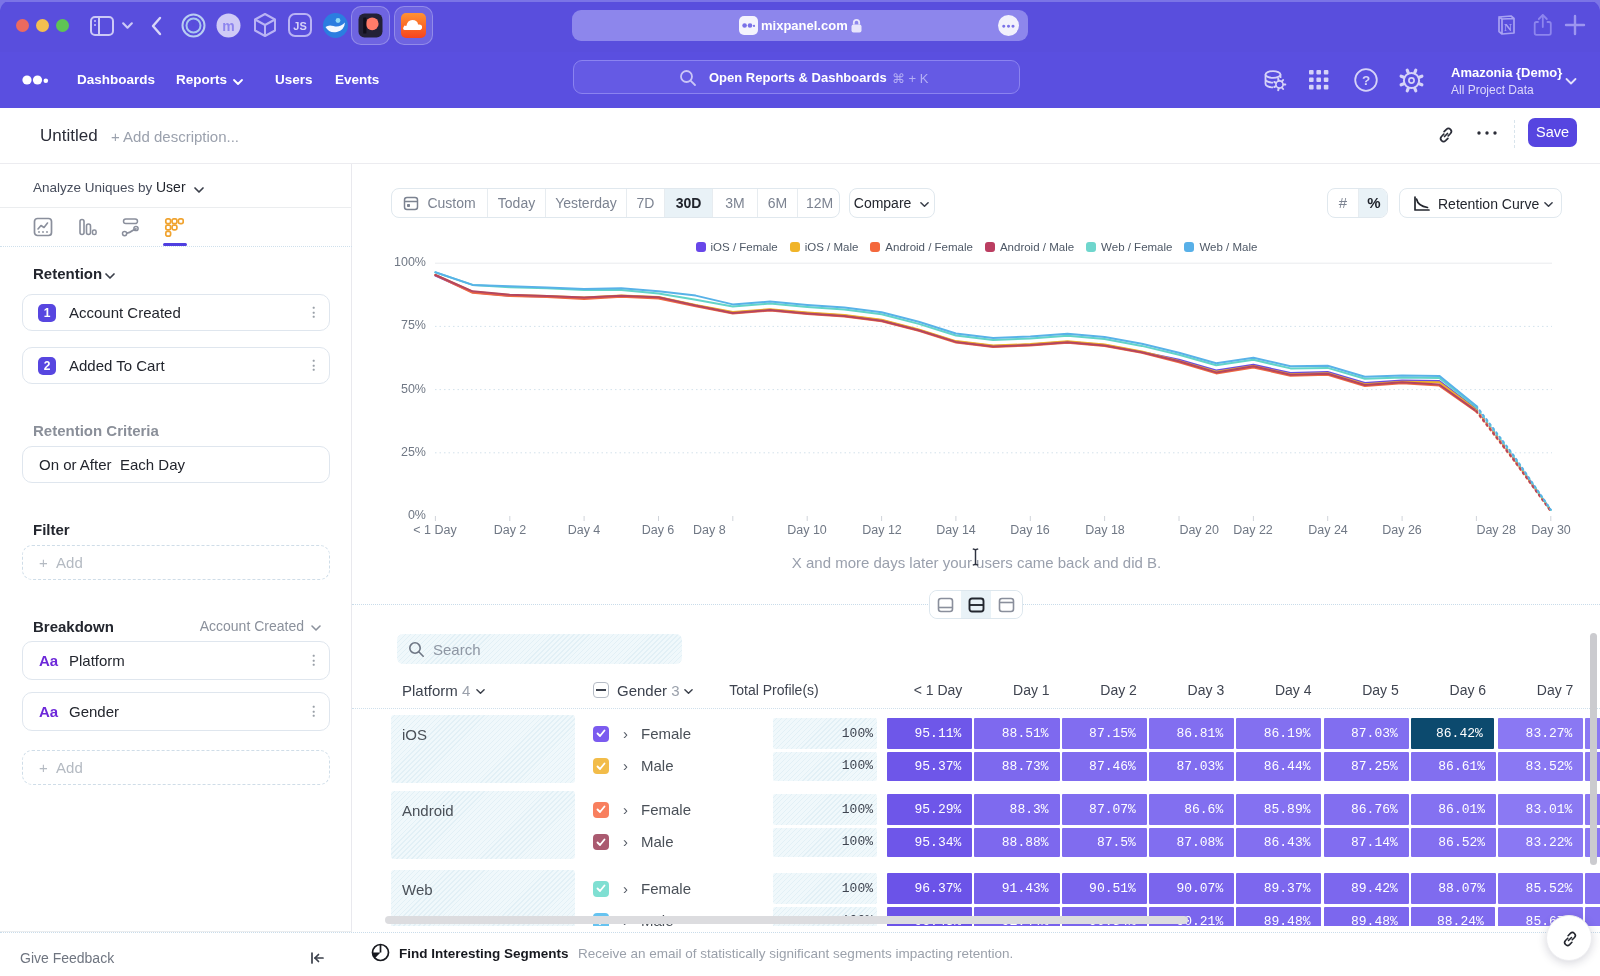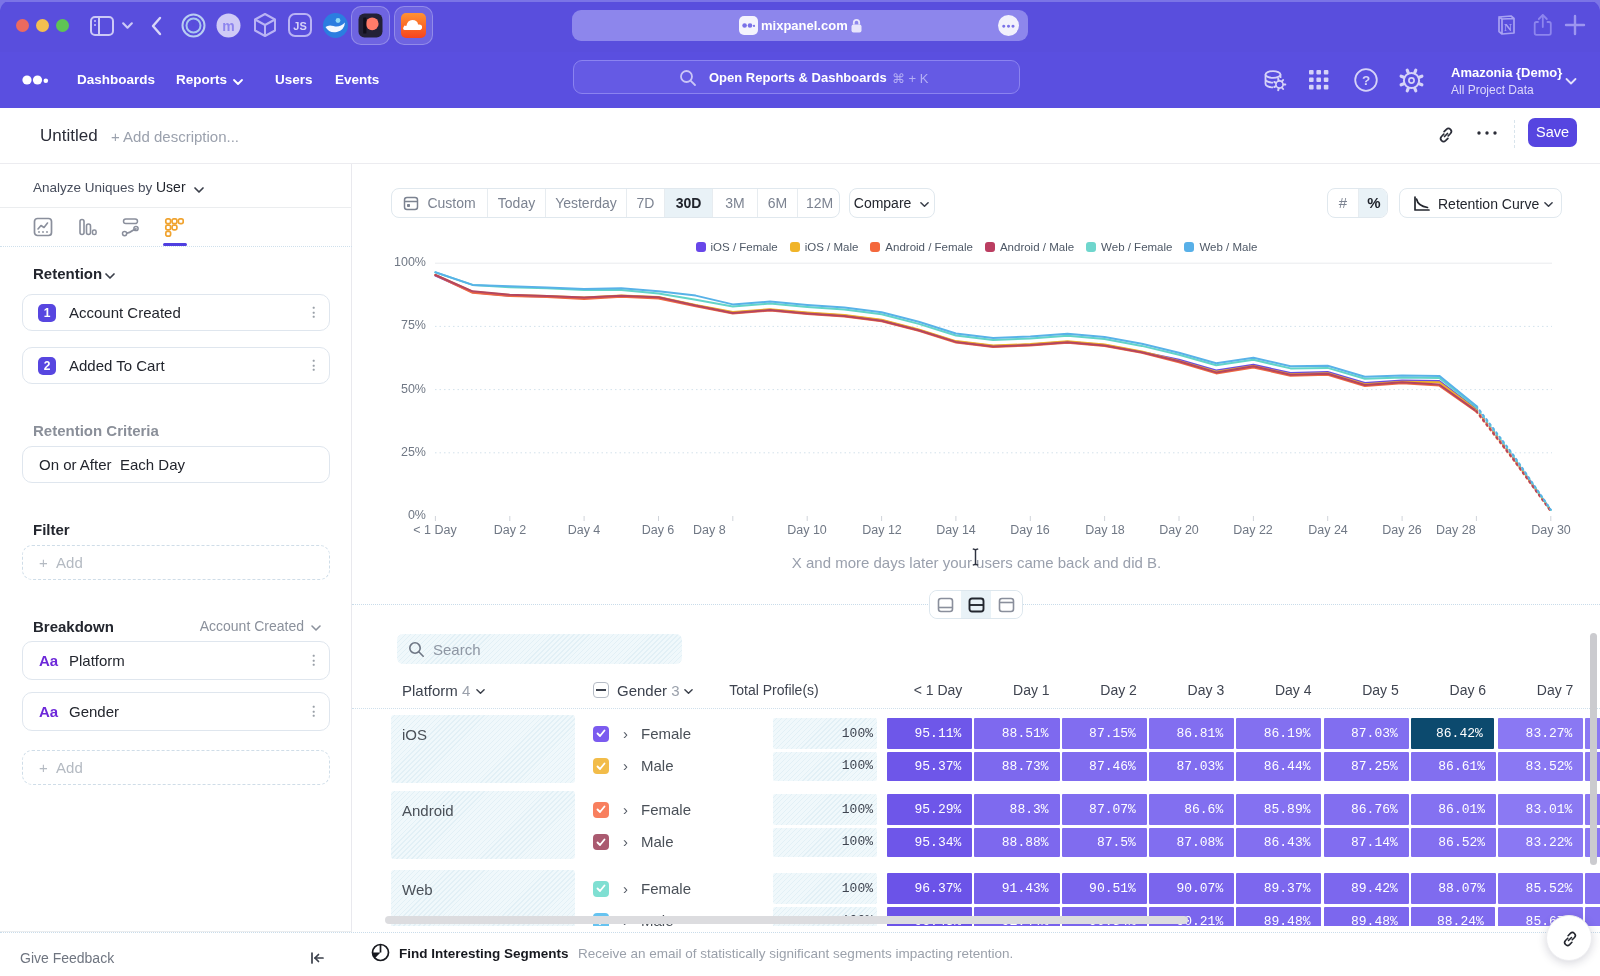--- a/index.html
+++ b/index.html
@@ -388,25 +388,25 @@
 <div class="abs" style="left:395px;top:523px;width:80px;text-align:center;font-size:12.5px;color:#707885">&lt; 1 Day</div>
     <div class="abs" style="left:470px;top:523px;width:80px;text-align:center;font-size:12.5px;color:#707885">Day 2</div>
     <div class="abs" style="left:544px;top:523px;width:80px;text-align:center;font-size:12.5px;color:#707885">Day 4</div>
     <div class="abs" style="left:618px;top:523px;width:80px;text-align:center;font-size:12.5px;color:#707885">Day 6</div>
     <div class="abs" style="left:693px;top:523px;width:80px;font-size:12.5px;color:#707885">Day 8</div>
     <div class="abs" style="left:767px;top:523px;width:80px;text-align:center;font-size:12.5px;color:#707885">Day 10</div>
     <div class="abs" style="left:842px;top:523px;width:80px;text-align:center;font-size:12.5px;color:#707885">Day 12</div>
     <div class="abs" style="left:916px;top:523px;width:80px;text-align:center;font-size:12.5px;color:#707885">Day 14</div>
     <div class="abs" style="left:990px;top:523px;width:80px;text-align:center;font-size:12.5px;color:#707885">Day 16</div>
     <div class="abs" style="left:1065px;top:523px;width:80px;text-align:center;font-size:12.5px;color:#707885">Day 18</div>
-    <div class="abs" style="left:1139px;top:523px;width:80px;text-align:center;font-size:12.5px;color:#707885">Day 20</div>
+    <div class="abs" style="left:1139px;top:523px;width:80px;text-align:right;font-size:12.5px;color:#707885">Day 20</div>
     <div class="abs" style="left:1213px;top:523px;width:80px;text-align:center;font-size:12.5px;color:#707885">Day 22</div>
     <div class="abs" style="left:1288px;top:523px;width:80px;text-align:center;font-size:12.5px;color:#707885">Day 24</div>
     <div class="abs" style="left:1362px;top:523px;width:80px;text-align:center;font-size:12.5px;color:#707885">Day 26</div>
-    <div class="abs" style="left:1436px;top:523px;width:80px;text-align:left;font-size:12.5px;color:#707885">Day 28</div>
+    <div class="abs" style="left:1436px;top:523px;width:80px;text-align:right;font-size:12.5px;color:#707885">Day 28</div>
     <div class="abs" style="left:1511px;top:523px;width:80px;text-align:center;font-size:12.5px;color:#707885">Day 30</div>
 </div>
 
 <div class="abs" style="left:353px;top:554px;width:1247px;text-align:center;font-size:15px;color:#9aa0ad">X and more days later your users came back and did B.</div>
 <svg class="abs" style="left:969px;top:547px" width="13" height="20" viewBox="0 0 14 22">
   <line x1="7" y1="3" x2="7" y2="19" stroke="#2e3340" stroke-width="1.6"></line>
   <path d="M4 2 q3 1 3 1 q0-0 3-1 M4 20 q3-1 3-1 q0 0 3 1" fill="none" stroke="#2e3340" stroke-width="1.6"></path>
 </svg>
 <div class="abs" style="left:352px;top:604px;width:1248px;border-top:1px dotted #c9dcea"></div>
 <div class="abs" style="left:929px;top:590px;width:94px;height:29px;background:#fff;border:1px solid #dde7ee;border-radius:8px"></div>

